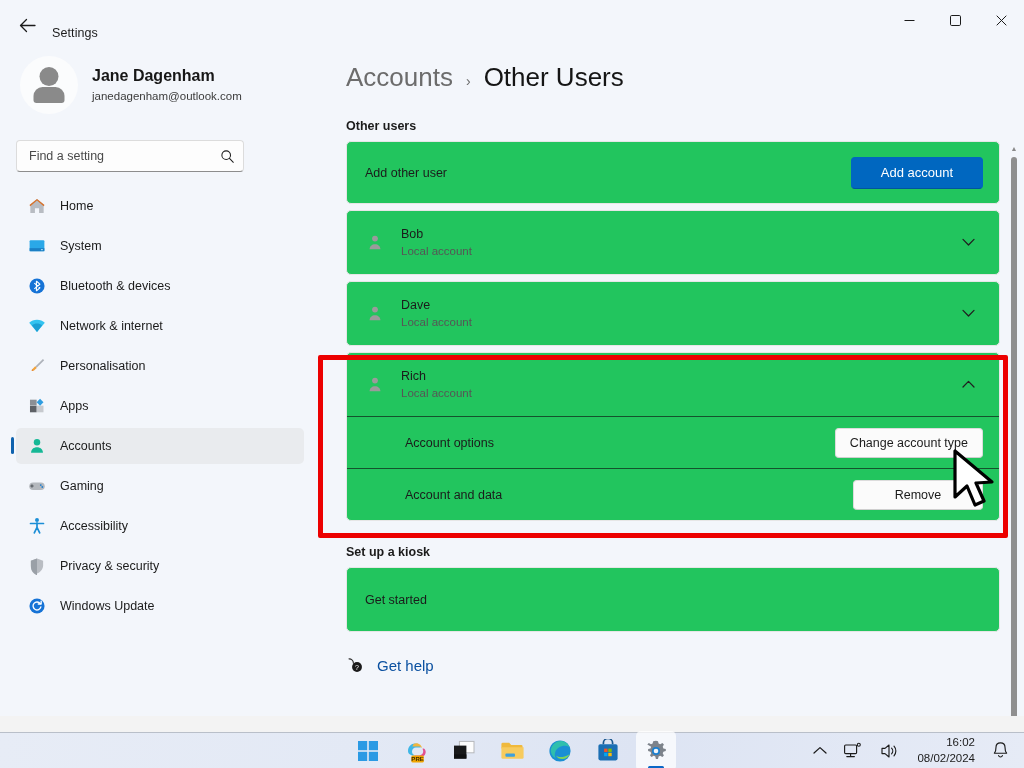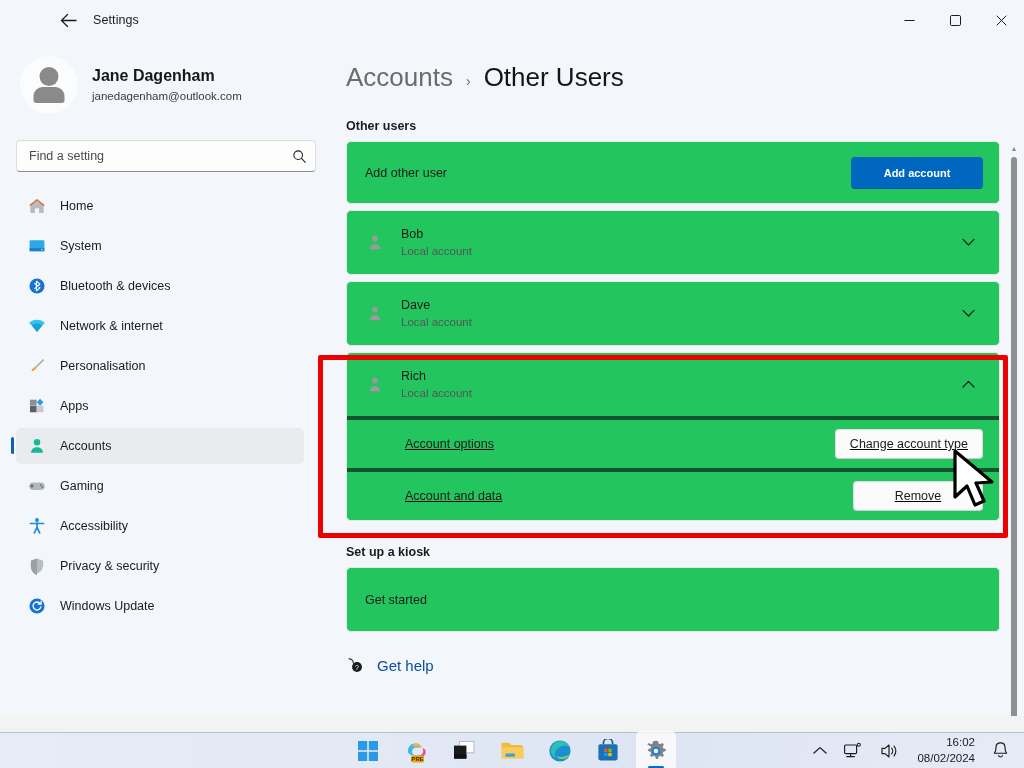--- a/index.html
+++ b/index.html
@@ -18,24 +18,23 @@
   .window {
     position: absolute; left: 0; top: 0;
     width: 1024px; height: 716px;
     background: #f3f6fb;
     display: flex; flex-direction: column;
   }
 
   
   .titlebar {
     height: 40px; min-height: 40px;
-    display: flex; align-items: center;
+    display: flex; align-items: flex-end;
     background: #f3f6fb;
     position: relative;
-    padding-left: 41px;
   }
   .back-btn {
     width: 34px; height: 30px; margin-left: 10px;
     display: flex; align-items: center; justify-content: center;
     border-radius: 4px; cursor: pointer;
   }
   .title-text {
     font-size: 12.5px; color: #1b1b1b; margin-left: 8px;
     letter-spacing: .1px;
   }
@@ -74,21 +73,21 @@
   .avatar .body {
     position: absolute; bottom: 11px; left: 50%; transform: translateX(-50%);
     width: 31px; height: 16px; background: #8a8a8a;
     border-radius: 9px 9px 3px 3px;
   }
   .profile-name { font-size: 16px; font-weight: bold; color: #171717; line-height: 1.5; }
   .profile-mail { font-size: 11.5px; color: #3c3c3c; line-height: 1.55; }
 
   .searchbox {
     margin: 26px 0 0 16px;
-    width: 300px; height: 32px;
+    width: 228px; height: 32px;
     background: #fdfdfd;
     border: 1px solid #dcdcdc;
     border-bottom: 1px solid #8d8d8d;
     border-radius: 4px;
     display: flex; align-items: center;
     padding: 0 8px 0 12px;
   }
   .searchbox input {
     flex: 1; border: none; outline: none; background: transparent;
     font-family: "Liberation Sans", sans-serif; font-size: 12.5px; color: #1b1b1b;
@@ -131,36 +130,35 @@
     border: 1px solid #e6e6e6;
     border-radius: 5px;
     margin-bottom: 6px;
   }
   .card-row {
     display: flex; align-items: center;
     padding: 0 16px 0 18px;
     min-height: 60px;
   }
   .card-row.tall { min-height: 63px; }
-  .row-divider { border-top: 4px solid #14532d; text-decoration: underline; }
+  .row-divider { border-top: 1px solid #14532d; }
 
   .row-label { font-size: 12.5px; color: #1b1b1b; }
   .row-label.indent { margin-left: 40px; }
   .spacer { flex: 1; }
 
   .btn-accent {
     background: #0067c0; color: #ffffff;
     border: 1px solid #0067c0;
     border-bottom: 1px solid #00559e;
     border-radius: 4px;
     height: 32px; padding: 0 16px;
-    font-family: "Liberation Sans", sans-serif; font-size: 11px;
+    font-family: "Liberation Sans", sans-serif; font-size: 13px;
     cursor: pointer;
     min-width: 132px;
-    font-weight: bold;
   }
 
   .btn-std {
     background: #fbfbfb; color: #1b1b1b;
     border: 1px solid #dcdcdc;
     border-bottom: 1px solid #cfcfcf;
     border-radius: 4px;
     height: 30px; padding: 0 14px;
     font-family: "Liberation Sans", sans-serif; font-size: 12.5px;
     cursor: pointer;

